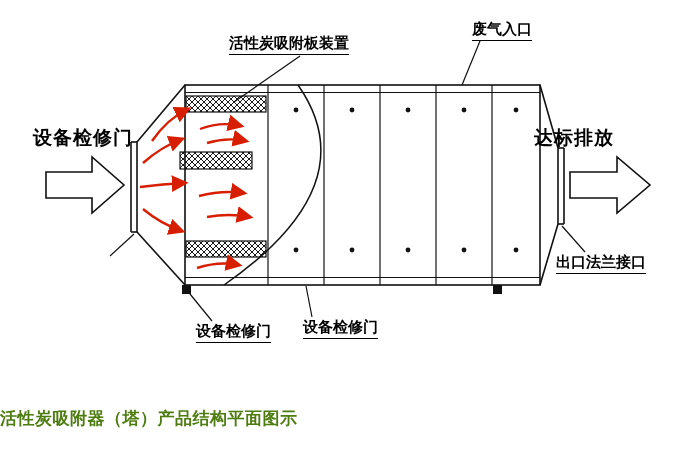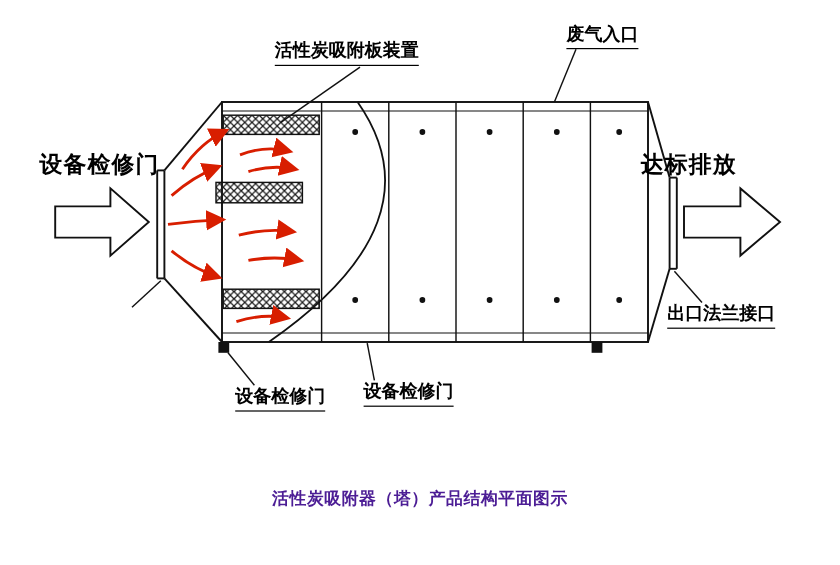--- a/index.html
+++ b/index.html
@@ -3,22 +3,22 @@
 <meta charset="utf-8">
 <style>
   * { margin:0; padding:0; box-sizing:border-box; }
   html,body { background:#ffffff; }
   body { font-family:"Liberation Sans","DejaVu Sans",sans-serif; color:#000; }
   .canvas { position:relative; width:700px; height:471px; background:#ffffff; overflow:hidden; }
   .canvas > svg { position:absolute; left:0; top:0; }
   .lbl { position:absolute; font-weight:bold; font-size:15px; line-height:1.1; white-space:nowrap; color:#000; }
   .u { border-bottom:1.5px solid #000; padding-bottom:2px; }
   .big { font-size:19px; letter-spacing:1px; }
-  .title { position:absolute; left:0; right:0; top:407px; text-align:center;
-           font-size:14px; font-weight:bold; letter-spacing:0.5px; color:#4c1d95; }
+  .title { position:absolute; left:0; right:0; top:407px; text-align:left;
+           font-size:17px; font-weight:bold; letter-spacing:0.5px; color:#4d7c0f; }
 </style>
 </head>
 <body>
 
 <div class="canvas">
 
   <svg width="700" height="471" viewBox="0 0 700 471">
     <defs>
       <pattern id="hatch" width="6" height="6" patternUnits="userSpaceOnUse">
         <path d="M0,6 L6,0" stroke="#1a1a1a" stroke-width="1"></path>

